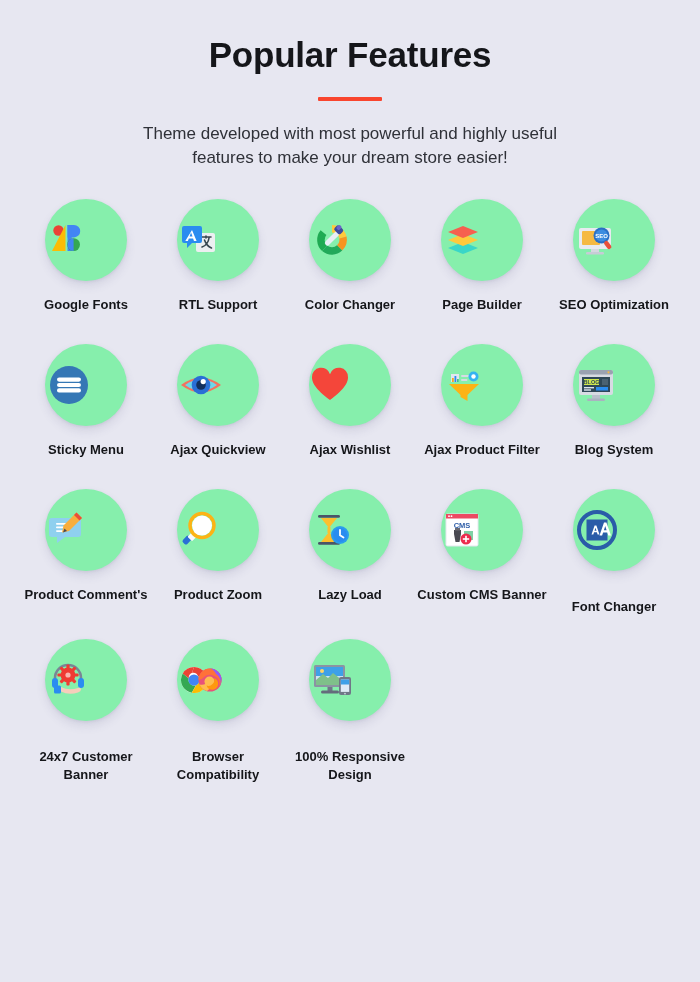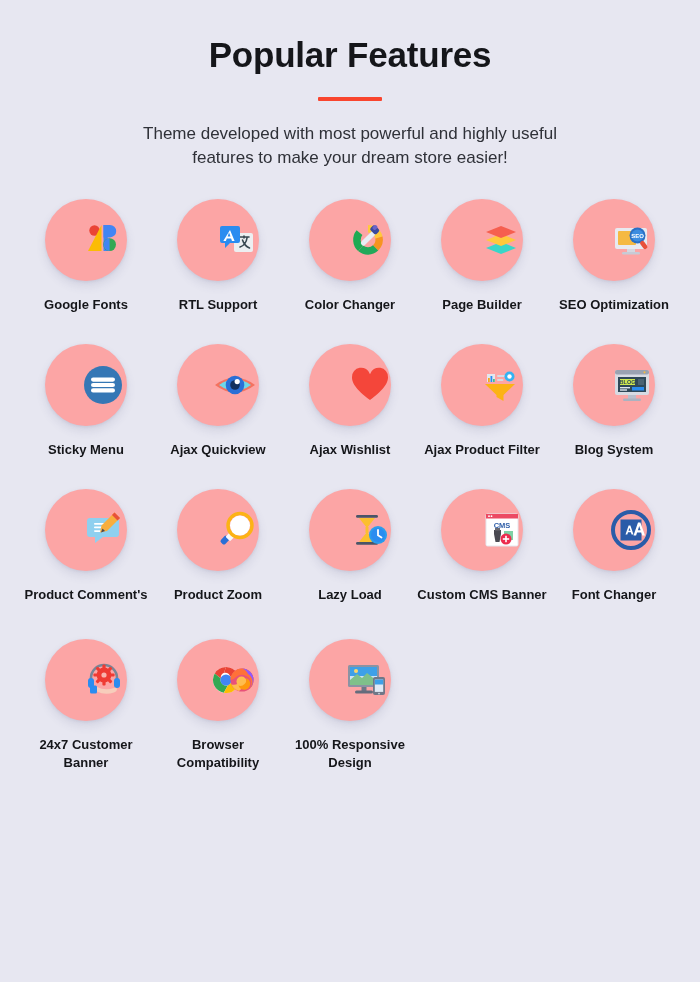--- a/index.html
+++ b/index.html
@@ -60,32 +60,32 @@
     grid-template-columns: repeat(5, 1fr);
     row-gap: 0;
     padding-top: 29px;
   }
   .feature-cell {
     display: flex;
     flex-direction: column;
     align-items: center;
     height: 145px;
   }
-  .feature-cell.tall { height: 150px; }
+  .feature-cell.tall { height: 150px; gap: 12px; }
 
   .icon-circle {
     width: 82px;
     height: 82px;
     border-radius: 50%;
-    background: #fca5a5;
+    background: #86efac;
     box-shadow: 0 5px 10px rgba(80, 80, 120, 0.13),
                 0 1px 3px rgba(80, 80, 120, 0.10);
     display: flex;
     align-items: center;
-    justify-content: flex-end;
+    justify-content: flex-start;
     flex: none;
   }
   .icon-circle svg { display: block; }
 
   .feature-label {
     margin-top: 15px;
     font-size: 13px;
     font-weight: bold;
     color: #15161a;
     text-align: center;

